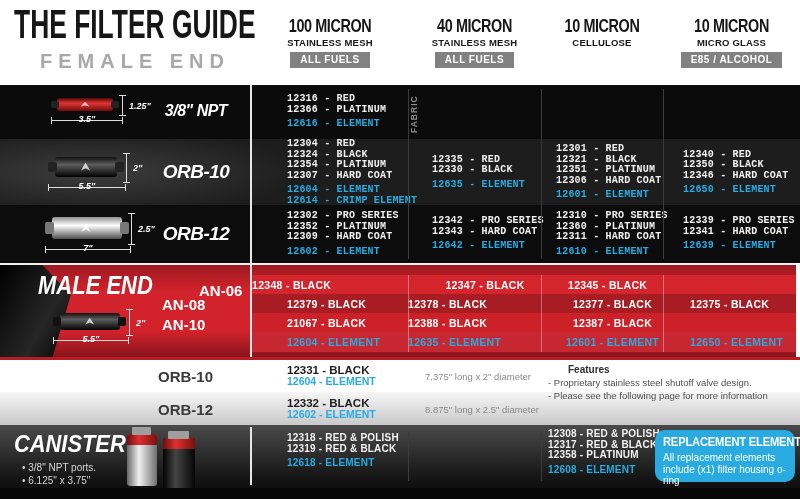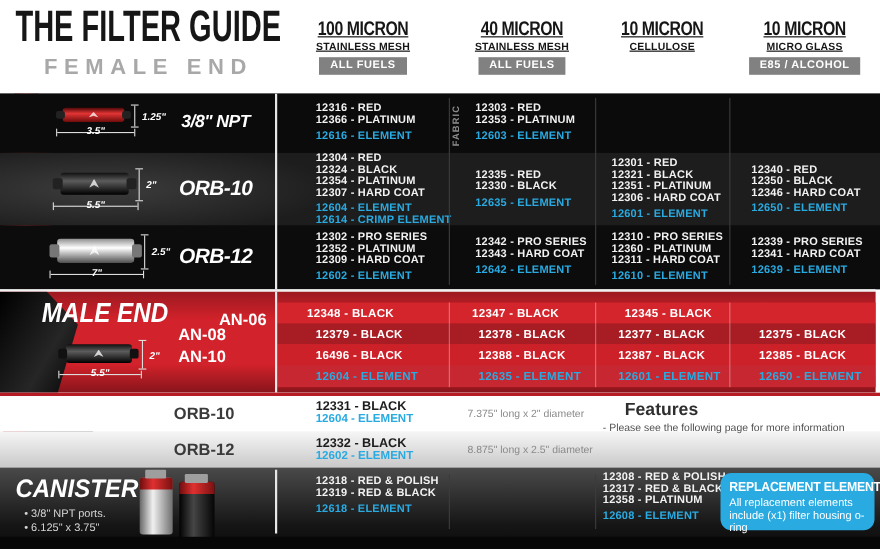--- a/index.html
+++ b/index.html
@@ -5,28 +5,28 @@
   html,body{margin:0;padding:0;width:800px;height:499px;overflow:hidden;
     font-family:"Liberation Sans",sans-serif;background:#fff;}
   #page{position:relative;width:800px;height:499px;}
 
   
   #header{position:absolute;left:0;top:0;width:800px;height:85px;background:#fff;}
   .title{position:absolute;left:14px;top:2px;font-size:40px;font-weight:bold;color:#161616;
     transform:scaleX(.66);transform-origin:left top;white-space:nowrap;letter-spacing:0;}
   .subtitle{position:absolute;left:40px;top:50px;font-size:20px;font-weight:bold;color:#a8a8a8;letter-spacing:6px;}
   .colheads{position:absolute;left:252px;top:16px;width:548px;display:grid;
-    grid-template-columns:156px 133px 122px 137px;text-align:center;text-decoration:underline;}
+    grid-template-columns:156px 133px 122px 137px;text-align:center;}
   .colh .micron{font-size:18px;font-weight:bold;color:#161616;transform:scaleX(.8);white-space:nowrap;letter-spacing:-.5px;}
   .colh .media{font-size:9.5px;font-weight:bold;color:#161616;margin-top:0;letter-spacing:.2px;}
   .colh .badge{display:inline-block;margin-top:4px;background:#818181;color:#fff;
     font-size:10px;font-weight:bold;padding:2px 10px 3px;letter-spacing:.5px;white-space:nowrap;}
 
   
-  .grid4{position:absolute;left:252px;width:548px;display:grid;grid-template-columns:156px 133px 122px 137px;}
+  .grid4{position:absolute;left:252px;width:548px;display:grid;grid-template-columns:156px 133px 122px 137px;font-family:Liberation Mono, monospace;}
   .vline{position:absolute;width:1px;background:#3c3c3c;}
   .vwhite{position:absolute;left:250px;width:2px;background:#e7e7e7;}
 
   .cell{display:flex;flex-direction:column;justify-content:center;}
   .cell.c1{padding-left:35px;} .cell.c2{padding-left:24px;}
   .cell.c3{padding-left:15px;} .cell.c4{padding-left:20px;}
   .pline{color:#f2f2f2;font-size:10px;font-weight:bold;line-height:10.5px;letter-spacing:.2px;white-space:nowrap;}
   .eline{color:#29ABE2;font-size:10px;font-weight:bold;line-height:10.5px;letter-spacing:.2px;white-space:nowrap;}
   .elems{margin-top:4px;}
 
@@ -72,39 +72,39 @@
   .anfit{position:absolute;left:0;top:0;width:118px;height:94px;
     background:linear-gradient(120deg,#000,#262626 45%,#000 75%);
     clip-path:polygon(0 0,36% 0,60% 32%,44% 100%,0 100%);}
   .maletitle{position:absolute;left:38px;top:6px;font-size:25px;font-weight:bold;font-style:italic;
     color:#fff;transform:scaleX(.88);transform-origin:left top;white-space:nowrap;}
   .anlabel{position:absolute;left:162px;font-size:15px;font-weight:bold;color:#fff;white-space:nowrap;}
   .stripes{position:absolute;left:252px;top:10px;width:548px;}
   .stripe{display:grid;grid-template-columns:156px 133px 122px 137px;align-items:center;height:19px;}
   .s1{background:#d4252d;} .s2{background:#a81d24;} .s3{background:#cc2129;} .s4{background:#c62730;height:20px;}
   .stripe span{font-size:10.5px;font-weight:bold;color:#fff;letter-spacing:.3px;white-space:nowrap;}
-  .stripe .m1{padding-left:35px;} .stripe .m2{padding-left:27px;}
-  .stripe .m3{padding-left:21px;} .stripe .m4{padding-left:27px;}
+  .stripe .m1{padding-left:35px;} .stripe .m2{}
+  .stripe .m3{padding-left:21px;text-align:center;} .stripe .m4{padding-left:27px;}
   .stripe.s4 span{color:#29ABE2;}
   .mdiv{position:absolute;top:10px;height:77px;width:1px;background:rgba(255,255,255,.35);}
 
   
   #shutoff{position:absolute;left:0;top:357px;width:800px;height:68px;background:#fff;
     border-top:3px solid #b71c24;box-sizing:border-box;overflow:hidden;}
   .srow{position:absolute;left:0;width:800px;}
   .sr1{top:0;height:32px;background:#fff;}
   .sr2{top:32px;height:33px;background:linear-gradient(180deg,#f6f6f6,#c9c9c9);}
   .shuttitle{position:absolute;left:92px;top:4px;font-size:20px;font-weight:bold;font-style:italic;
     color:#c4202a;letter-spacing:-.5px;white-space:nowrap;}
   .slabel{position:absolute;left:158px;font-size:15px;font-weight:bold;color:#3a3a3a;white-space:nowrap;}
   .spart{position:absolute;left:287px;font-size:11.5px;font-weight:bold;color:#1d1d1d;line-height:12px;white-space:nowrap;}
   .selem{position:absolute;left:287px;font-size:10.5px;font-weight:bold;color:#29ABE2;line-height:11px;white-space:nowrap;}
   .sdim{position:absolute;left:425px;font-size:9.5px;color:#8a8a8a;white-space:nowrap;}
   .features{position:absolute;left:548px;top:4px;}
-  .ftitle{font-size:16px;font-weight:bold;color:#2e2e2e;margin-bottom:1px;padding-left:20px;}
+  .ftitle{font-size:10px;font-weight:bold;color:#2e2e2e;margin-bottom:1px;padding-left:20px;}
   .fline{font-size:9.5px;color:#4f4f4f;line-height:13px;white-space:nowrap;}
   .valve{position:absolute;left:0;top:6px;width:95px;height:58px;}
   .vbody{position:absolute;left:-6px;top:24px;width:92px;height:24px;border-radius:10px;
     background:linear-gradient(180deg,#3f3f3f,#080808 70%);transform:rotate(-5deg);}
   .vtip{position:absolute;left:-8px;top:27px;width:12px;height:15px;background:#8f8f8f;border-radius:2px;}
   .vlever{position:absolute;left:2px;top:0;width:80px;height:30px;background:#c42028;
     clip-path:polygon(0 88%,86% 0,100% 14%,14% 100%);}
 
   
   #canister{position:absolute;left:0;top:425px;width:800px;height:74px;overflow:hidden;
@@ -181,29 +181,20 @@
       <div class="grid4" style="top:0;height:54px;">
         <div class="cell c1">
           <div>
               <div class="pline">12316 - RED</div>
               <div class="pline">12366 - PLATINUM</div>
             </div>
           <div class="elems">
               <div class="eline">12616 - ELEMENT</div>
             </div>
         </div>
-        <div class="cell c2">
-          <div>
-              <div class="pline">12303 - RED</div>
-              <div class="pline">12353 - PLATINUM</div>
-            </div>
-          <div class="elems">
-              <div class="eline">12603 - ELEMENT</div>
-            </div>
-        </div>
         <div class="cell c3"></div>
         <div class="cell c4"></div>
       </div>
     </div>
 
     <div class="frow fr2">
       <div class="fig" style="left:53px;top:10px;width:100px;height:48px;">
         <div class="fbody black" style="left:2px;top:8px;width:62px;height:20px;"></div>
         <div class="fcap" style="left:-5px;top:13px;width:9px;height:10px;"></div>
         <div class="fcap" style="left:62px;top:13px;width:9px;height:10px;"></div>
@@ -347,24 +338,23 @@
         <span class="m3">12347 - BLACK</span>
         <span class="m4">12345 - BLACK</span>
       </div>
       <div class="stripe s2">
         <span class="m1">12379 - BLACK</span>
         <span class="m2">12378 - BLACK</span>
         <span class="m3">12377 - BLACK</span>
         <span class="m4">12375 - BLACK</span>
       </div>
       <div class="stripe s3">
-        <span class="m1">16496 - BLACK</span>
+        <span class="m1">21067 - BLACK</span>
         <span class="m2">12388 - BLACK</span>
         <span class="m3">12387 - BLACK</span>
-        <span class="m4">12385 - BLACK</span>
       </div>
       <div class="stripe s4">
         <span class="m1">12604 - ELEMENT</span>
         <span class="m2">12635 - ELEMENT</span>
         <span class="m3">12601 - ELEMENT</span>
         <span class="m4">12650 - ELEMENT</span>
       </div>
     </div>
     <div class="mdiv" style="left:408px;"></div>
     <div class="mdiv" style="left:541px;"></div>
@@ -389,20 +379,21 @@
     <div class="srow sr2">
       <div class="slabel" style="top:9px;">ORB-12</div>
       <div class="spart" style="top:5px;">12332 - BLACK</div>
       <div class="selem" style="top:17px;">12602 - ELEMENT</div>
       <div class="sdim" style="top:12px;">8.875" long x 2.5" diameter</div>
     </div>
 
     <div class="features">
       <div class="ftitle">Features</div>
       <div>
+          <div class="fline">- Proprietary stainless steel shutoff valve design.</div>
           <div class="fline">- Please see the following page for more information</div>
         </div>
     </div>
   </div>
 
   <div id="canister">
     <div class="cantitle">CANISTER</div>
     <div class="bullets">
         <div class="bline">• 3/8" NPT ports.</div>
         <div class="bline">• 6.125" x 3.75"</div>

